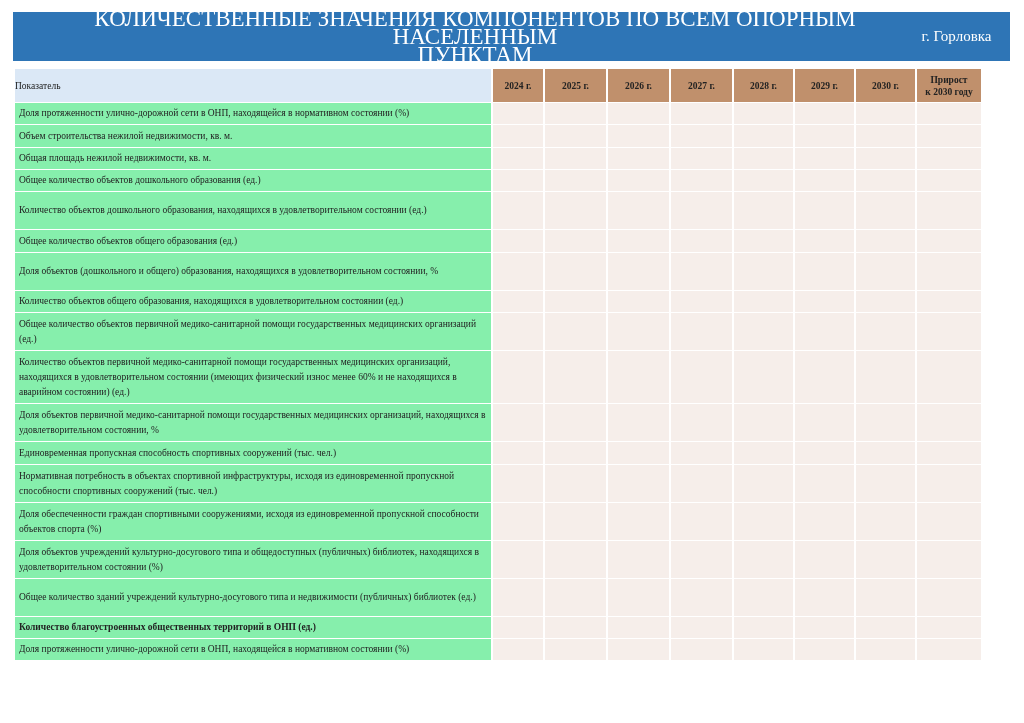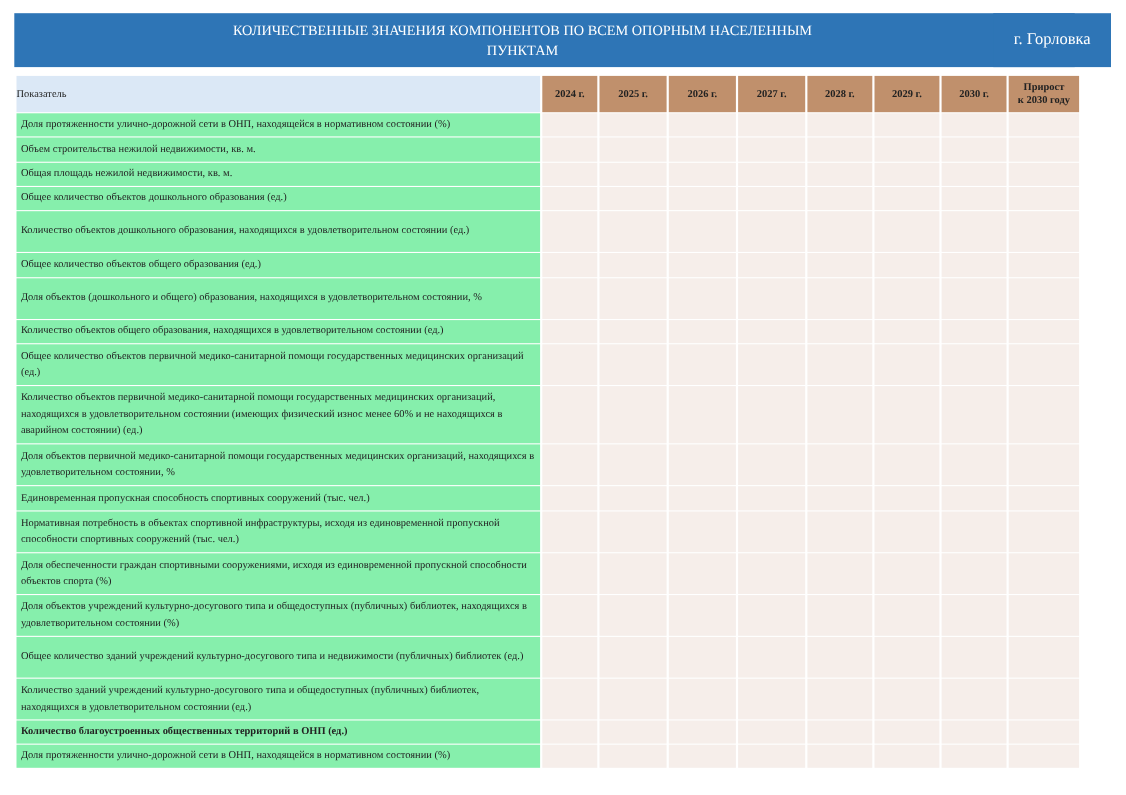--- a/index.html
+++ b/index.html
@@ -1,20 +1,20 @@
 <!DOCTYPE html>
 <html><head>
   <meta charset="utf-8">
   <style>
     html, body { margin: 0; padding: 0; background: #ffffff; }
     body { width: 1024px; height: 723px; position: relative; overflow: hidden;
            font-family: "Liberation Serif", "DejaVu Serif", serif; color: #222; }
     .title-box { position: absolute; left: 13px; top: 12px; width: 964px; height: 49px;
                  background: #2e75b6; color: #fff; text-align: center;
-                 font-size: 13px; line-height: 18px; display: flex; align-items: center; justify-content: center;
+                 font-size: 23px; line-height: 18px; display: flex; align-items: center; justify-content: center;
                  padding: 0 80px 0 40px; box-sizing: border-box; }
     .title-box span { display: block; }
     .city-box { position: absolute; left: 903px; top: 12px; width: 107px; height: 49px;
                 background: #2e75b6; color: #fff; font-size: 15px;
                 display: flex; align-items: center; justify-content: center; }
     table.grid { position: absolute; left: 13px; top: 68px; border-collapse: separate; border-spacing: 2px 1px; }
     table.grid td, table.grid th { padding: 0; }
     .hd-ind { background: #dbe8f6; font-weight: normal; font-size: 9.5px; text-align: left; height: 33px; }
     .hd-yr { background: #c0906c; font-weight: bold; font-size: 9.5px; text-align: center; color: #222; }
     .hd-yr.last { line-height: 12px; }
@@ -219,31 +219,20 @@
         <td class="ind">Общее количество зданий учреждений культурно-досугового типа и недвижимости (публичных) библиотек (ед.)</td>
         <td class="val"></td>
         <td class="val"></td>
         <td class="val"></td>
         <td class="val"></td>
         <td class="val"></td>
         <td class="val"></td>
         <td class="val"></td>
         <td class="val"></td>
       </tr>
-      <tr style="height: 37px;">
-        <td class="ind">Количество зданий учреждений культурно-досугового типа и общедоступных (публичных) библиотек, находящихся в удовлетворительном состоянии (ед.)</td>
-        <td class="val"></td>
-        <td class="val"></td>
-        <td class="val"></td>
-        <td class="val"></td>
-        <td class="val"></td>
-        <td class="val"></td>
-        <td class="val"></td>
-        <td class="val"></td>
-      </tr>
       <tr style="height: 21px; font-weight: bold;">
         <td class="ind">Количество благоустроенных общественных территорий в ОНП (ед.)</td>
         <td class="val"></td>
         <td class="val"></td>
         <td class="val"></td>
         <td class="val"></td>
         <td class="val"></td>
         <td class="val"></td>
         <td class="val"></td>
         <td class="val"></td>

